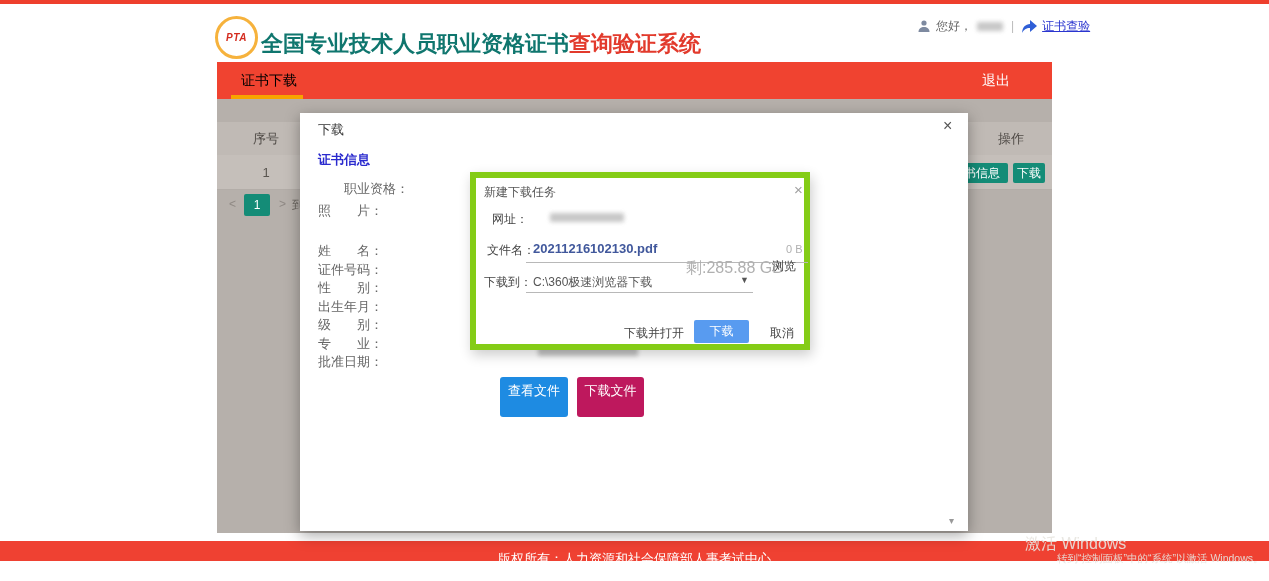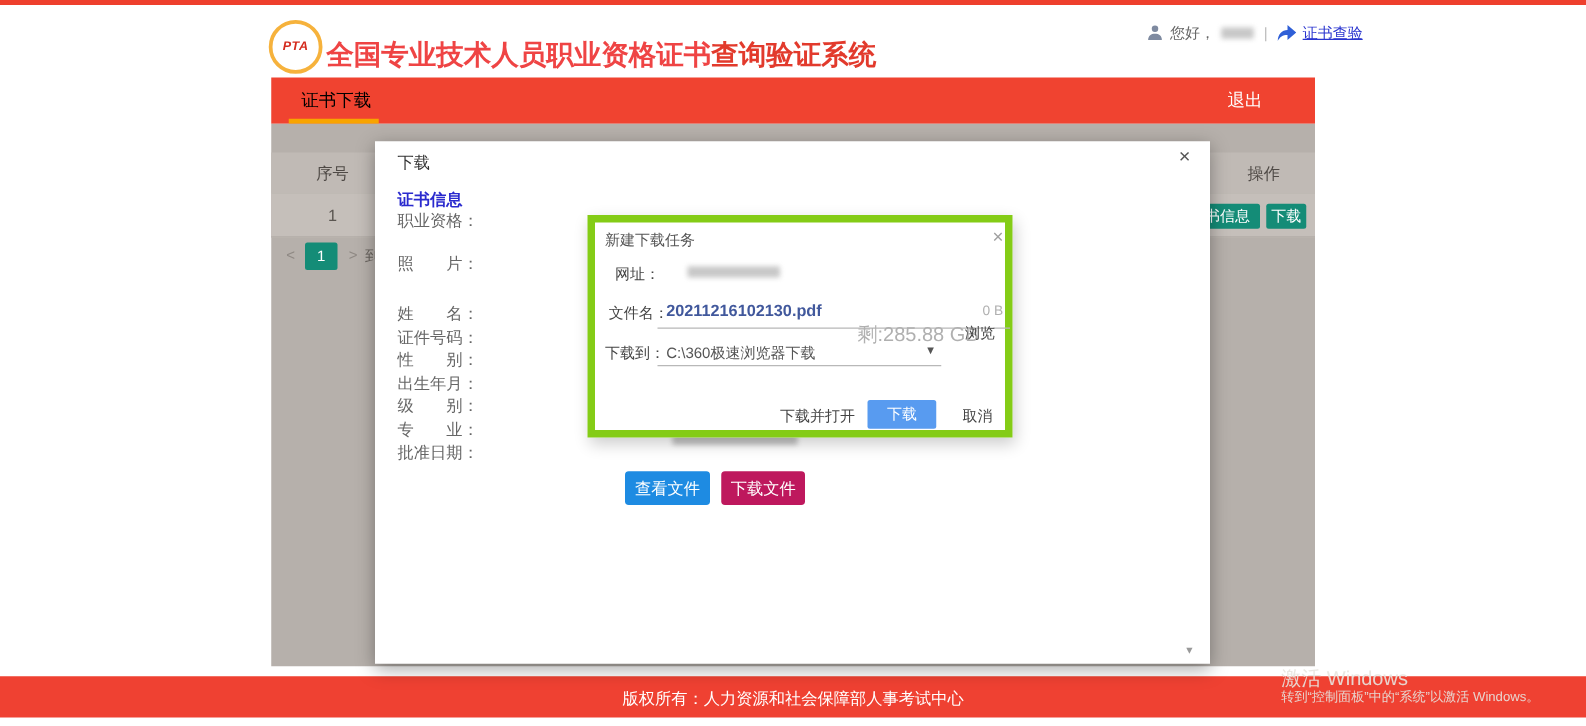--- a/index.html
+++ b/index.html
@@ -8,21 +8,21 @@
   .page { position:relative; width:1269px; height:581px; background:#fff; overflow:hidden; }
 
   
   .topline { position:absolute; left:0; top:0; width:1269px; height:4px; background:#ee3f2d; }
 
   
   .site-header { position:absolute; left:0; top:4px; width:1269px; height:58px; background:#fff; }
   .logo { position:absolute; left:215px; top:12px; width:43px; height:43px; border:3px solid #f6b23c; border-radius:50%; background:#fff; display:flex; align-items:center; justify-content:center; }
   .logo span { color:#d42b1e; font-weight:bold; font-style:italic; font-size:10px; letter-spacing:0.5px; }
   .page-title { position:absolute; left:261px; top:25px; font-size:22px; font-weight:bold; white-space:nowrap; }
-  .page-title .t-main { color:#ef4444; }
+  .page-title .t-main { color:#0f766e; }
   .page-title .t-accent { color:#e23a2c; }
 
   .userbar { position:absolute; left:917px; top:13px; height:18px; display:flex; align-items:center; gap:5px; font-size:12px; color:#666; }
   .userbar svg { display:block; }
   .redacted { display:inline-block; background:#9a9a9a; filter:blur(2px); opacity:.55; border-radius:1px; }
   .name-blur { width:26px; height:9px; }
   .userbar .sep { color:#bbb; margin:0 3px; }
   .certcheck { color:#2a35cf; text-decoration:underline; cursor:pointer; }
 
   
@@ -47,24 +47,24 @@
   .pg-page { position:absolute; left:27px; top:0; width:26px; height:22px; background:#148c77; color:#fff; text-align:center; line-height:22px; border-radius:2px; cursor:pointer; }
   .pg-next { position:absolute; left:62px; top:3px; cursor:pointer; }
   .pg-partial { position:absolute; left:75px; top:3px; color:#6a655f; }
 
   
   .modal { position:absolute; left:300px; top:113px; width:668px; height:418px; background:#fff; box-shadow:0 4px 14px rgba(0,0,0,.35); z-index:20; }
   .m-title { position:absolute; left:18px; top:8px; font-size:13px; color:#333; }
   .m-close { position:absolute; left:643px; top:5px; font-size:16px; color:#555; cursor:pointer; line-height:16px; }
   .m-section { position:absolute; left:18px; top:38px; font-size:13px; font-weight:bold; color:#2a2ace; }
   .cert-field { position:absolute; left:18px; font-size:13px; color:#666; white-space:pre; }
-  .cf-0{top:55px;} .cf-1{top:89px;} .cf-2{top:129px;} .cf-3{top:148px;} .cf-4{top:166px;}
+  .cf-0{top:67px;margin-left:26px;} .cf-1{top:89px;} .cf-2{top:129px;} .cf-3{top:148px;} .cf-4{top:166px;}
   .cf-5{top:185px;} .cf-6{top:203px;} .cf-7{top:222px;} .cf-8{top:240px;}
   .m-smudge { position:absolute; left:238px; top:232px; width:100px; height:11px; background:#8c8c8c; filter:blur(2px); opacity:.5; }
-  .m-btn { position:absolute; top:264px; height:27px; line-height:27px; text-align:center; color:#fff; font-size:13px; border-radius:3px; cursor:pointer; }
+  .m-btn { position:absolute; top:264px; height:40px; line-height:27px; text-align:center; color:#fff; font-size:13px; border-radius:3px; cursor:pointer; }
   .m-view { left:200px; width:68px; background:#1e8be2; }
   .m-dl { left:277px; width:67px; background:#be185d; }
   .m-scrolldown { position:absolute; left:649px; top:402px; font-size:10px; color:#999; }
 
   
   .dlg { position:absolute; left:470px; top:172px; width:340px; height:178px; background:#fff; border:6px solid #84cc16; box-shadow:2px 5px 12px rgba(0,0,0,.2); z-index:30; font-size:12px; color:#444; }
   .d-title { position:absolute; left:8px; top:6px; color:#555; }
   .d-close { position:absolute; left:318px; top:3px; font-size:15px; color:#a0a0a0; cursor:pointer; }
   .d-url-label { position:absolute; left:16px; top:33px; }
   .d-url-blur { position:absolute; left:74px; top:35px; width:74px; height:9px; }
@@ -76,27 +76,27 @@
   .d-dest-value { position:absolute; left:57px; top:96px; color:#555; }
   .d-free { position:absolute; left:210px; top:80px; font-size:16px; color:#b0b0b0;text-align:center; }
   .d-caret { position:absolute; left:264px; top:97px; font-size:9px; color:#555; cursor:pointer; }
   .d-dest-line { position:absolute; left:50px; top:114px; width:227px; height:1px; background:#b8b8b8; }
   .d-browse { position:absolute; left:296px; top:80px; cursor:pointer; }
   .d-open { position:absolute; left:148px; top:147px; cursor:pointer; }
   .d-submit { position:absolute; left:218px; top:142px; width:55px; height:23px; line-height:23px; text-align:center; background:#589bf0; color:#fff; border-radius:2px; cursor:pointer; }
   .d-cancel { position:absolute; left:294px; top:147px; cursor:pointer; }
 
   
-  .footer { position:absolute; left:0; top:541px; width:1269px; height:33px; background:#ef4132; z-index:10; }
+  .footer { position:absolute; left:0; top:541px; width:1269px; height:20px; background:#ef4132; z-index:10; }
   .footer p { text-align:center; line-height:36px; color:#fff; font-size:13px; }
 
   
   .watermark { position:absolute; left:1025px; top:535px; z-index:50; color:rgba(231,228,223,.9); pointer-events:none; }
   .wm1 { font-size:16px; line-height:17px; }
-  .wm2 { font-size:10.5px; line-height:13px; }
+  .wm2 { font-size:10.5px; line-height:13px;margin-left:32px; }
 </style>
 </head>
 <body>
 
 <div class="page">
 
   <div class="topline"></div>
 
   <header class="site-header">
     <div class="logo">

